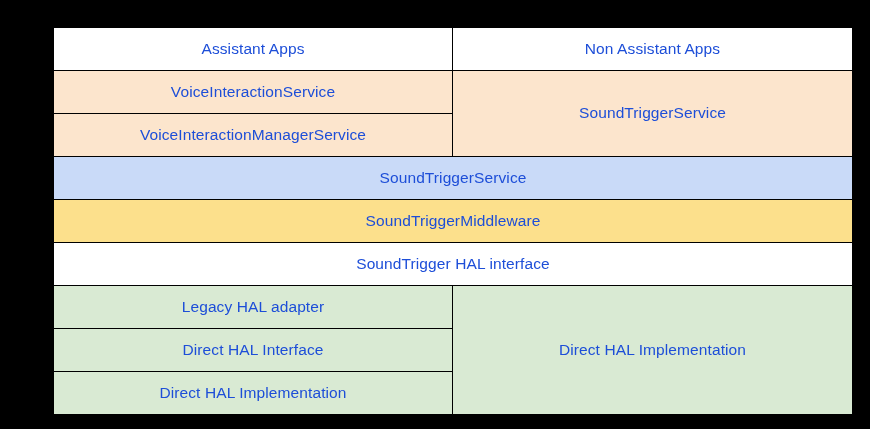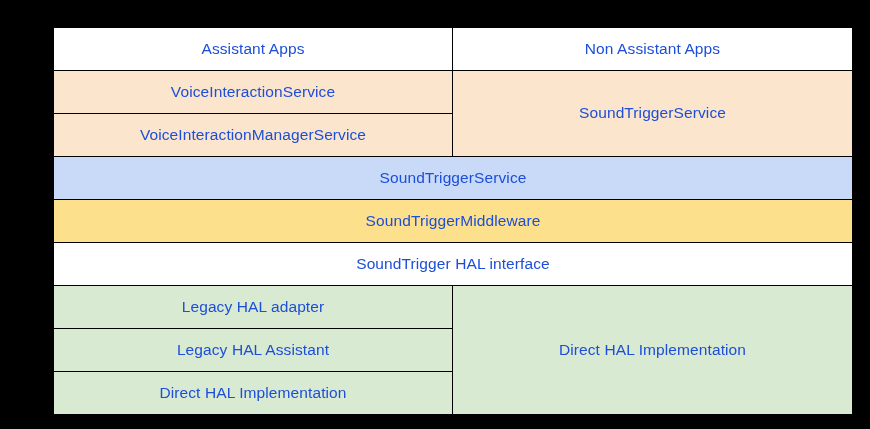--- a/index.html
+++ b/index.html
@@ -96,21 +96,21 @@
       <tr>
         <td class="fill-white" colspan="2">SoundTrigger HAL interface</td>
       </tr>
 
       <tr>
         <td class="fill-green">Legacy HAL adapter</td>
         <td class="fill-green" rowspan="3">Direct HAL Implementation</td>
       </tr>
 
       <tr>
-        <td class="fill-green">Legacy HAL Assistant</td>
+        <td class="fill-green">Direct HAL Interface</td>
       </tr>
 
       <tr>
         <td class="fill-green">Direct HAL Implementation</td>
       </tr>
 
     </tbody>
   </table>
 
 </div>

